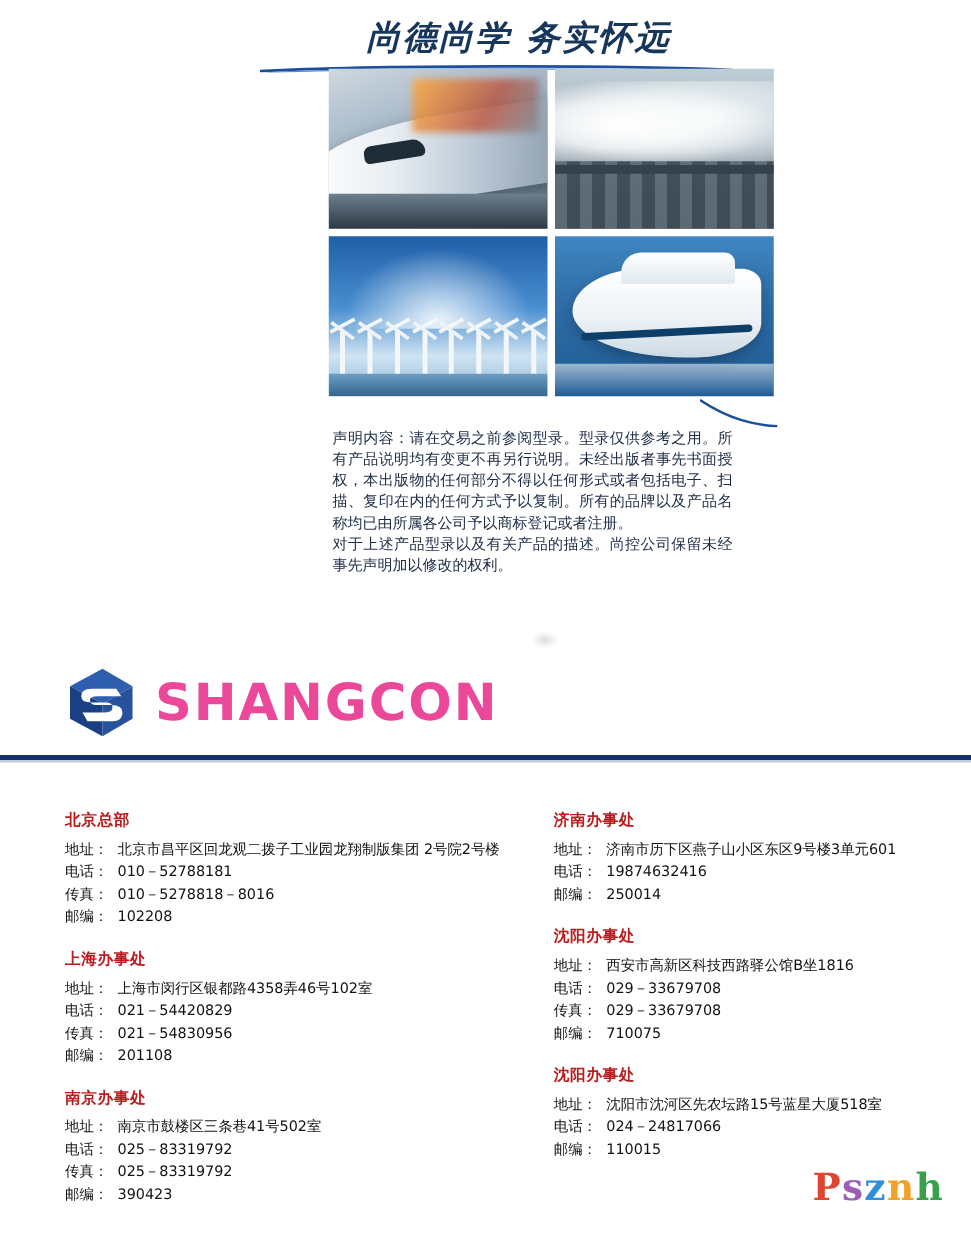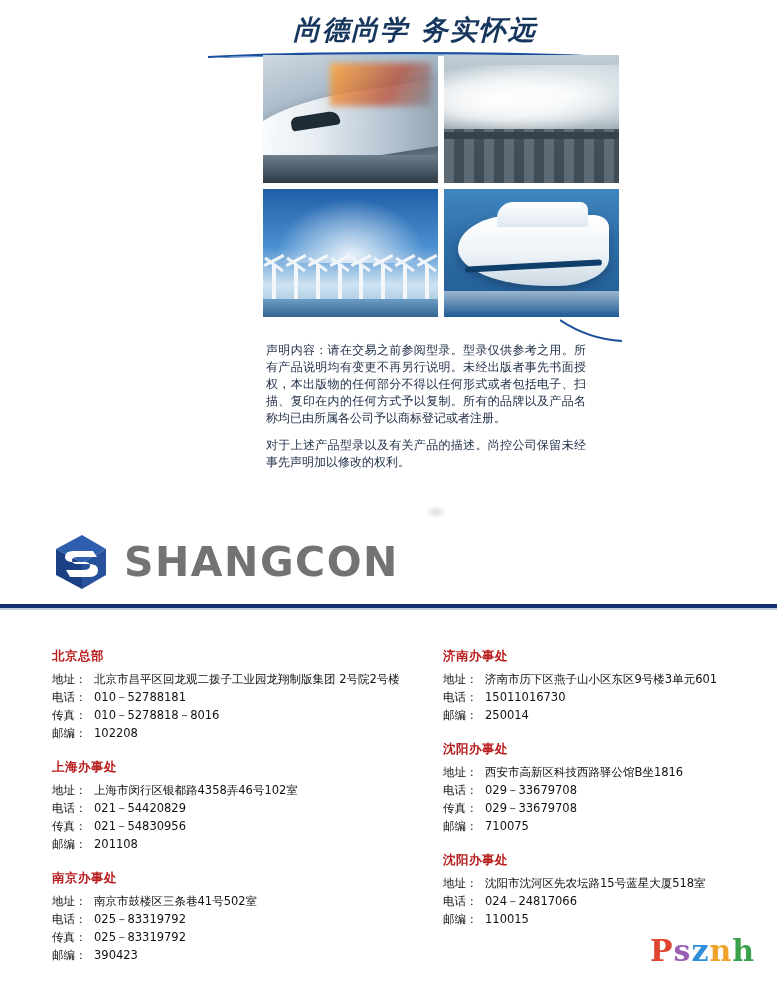--- a/index.html
+++ b/index.html
@@ -229,21 +229,21 @@
     font-family: Liberation Serif, serif;
     font-size: 12px;
     line-height: 17px;
     color: #1c2b45;
     text-align: justify;
   }
   .disclaimer p {
     margin: 0;
   }
   .disclaimer p + p {
-    margin-top: 10px;
+    margin-top: 0;
   }
 
   
   .logo-block {
     position: absolute;
     left: 52px;
     top: 531px;
     display: flex;
     align-items: center;
     height: 62px;
@@ -251,21 +251,21 @@
   .logo-mark {
     width: 58px;
     height: 58px;
     margin-right: 14px;
   }
   .logo-text {
     font-family: "DejaVu Sans", sans-serif;
     font-size: 41px;
     font-weight: bold;
     letter-spacing: 1.5px;
-    color: #737373;
+    color: #ec4899;
     line-height: 1;
   }
 
   
   .divider {
     position: absolute;
     left: 0;
     top: 604px;
     width: 777px;
     height: 4px;
@@ -481,21 +481,21 @@
   <div class="col col-right">
 
     <div class="office">
       <div class="office-name">济南办事处</div>
       <div class="office-line">
         <span class="lbl">地址：</span>
         <span class="val">济南市历下区燕子山小区东区9号楼3单元601</span>
       </div>
       <div class="office-line">
         <span class="lbl">电话：</span>
-        <span class="val">15011016730</span>
+        <span class="val">19874632416</span>
       </div>
       <div class="office-line">
         <span class="lbl">邮编：</span>
         <span class="val">250014</span>
       </div>
     </div>
 
     <div class="office">
       <div class="office-name">沈阳办事处</div>
       <div class="office-line">

